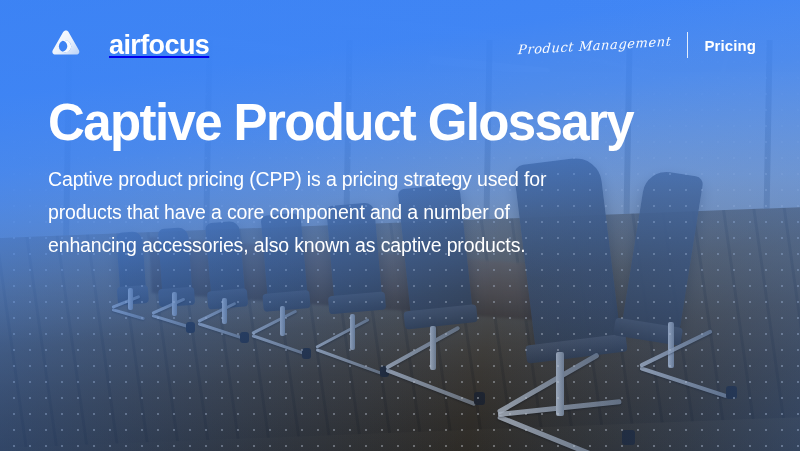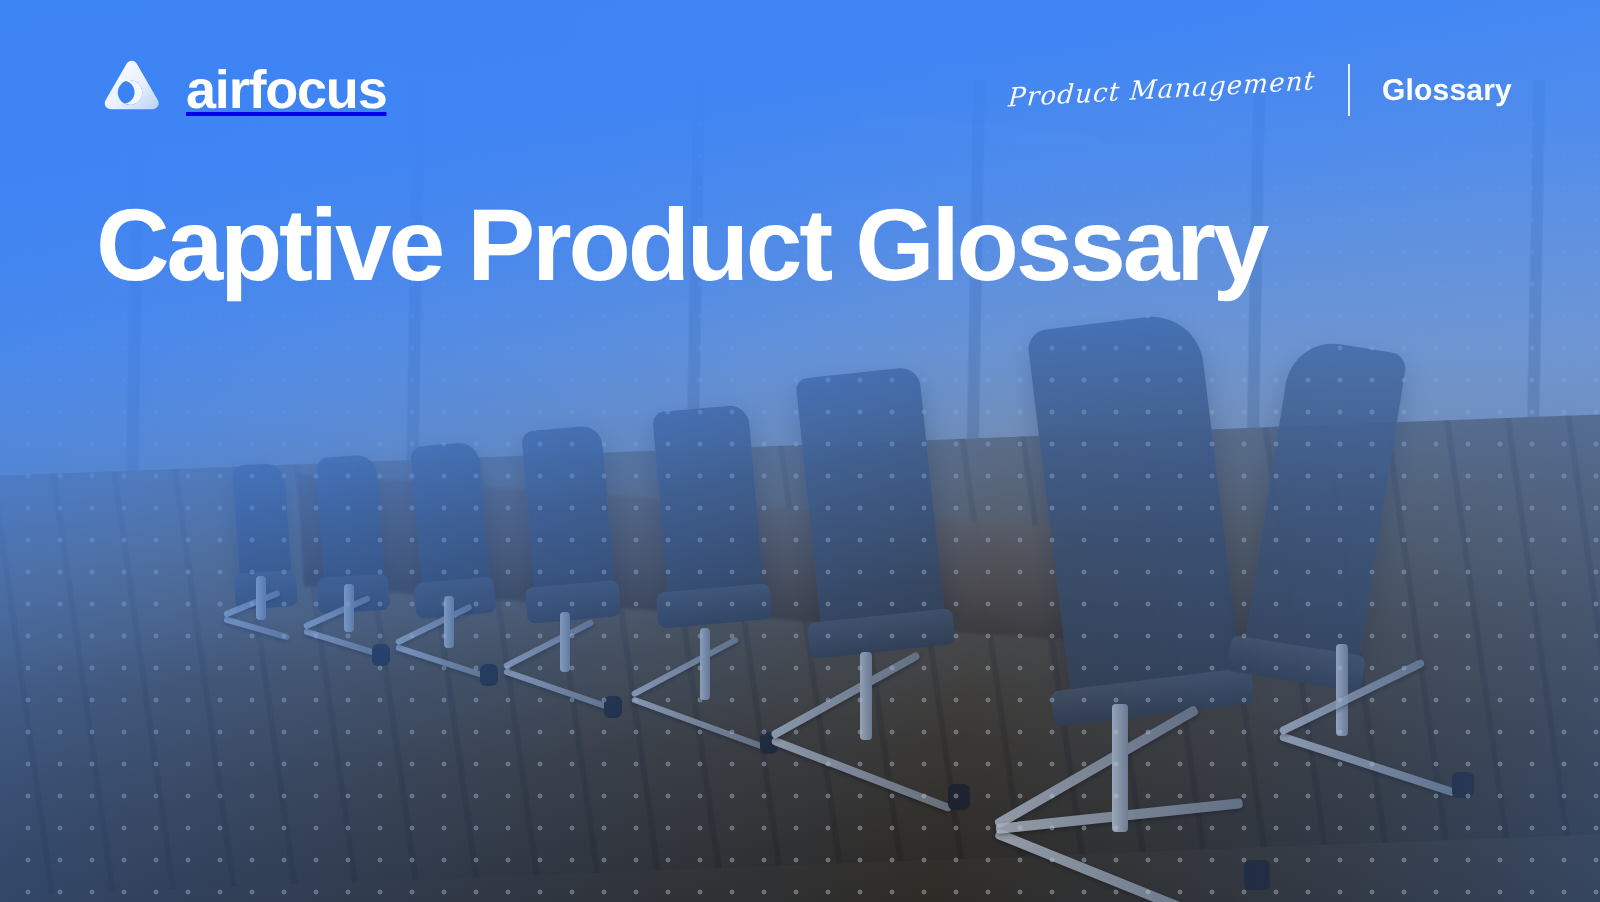--- a/index.html
+++ b/index.html
@@ -257,21 +257,21 @@
     right: 44px;
     height: 38px;
     display: flex;
     align-items: center;
     justify-content: space-between;
   }
 
   .brand {
     display: flex;
     align-items: center;
-    gap: 11px;
+    gap: 27px;
     justify-content: center;
   }
   .brand-mark {
     width: 34px;
     height: 34px;
     display: block;
   }
   .brand-name {
     color: #ffffff;
     font-size: 27px;
@@ -430,21 +430,22 @@
             <circle cx="20" cy="21.5" r="7.2" fill="#3b82f4"></circle>
             <path d="M20 14.3c4 0 7.2 3.2 7.2 7.2 0 4-3.2 7.2-7.2 7.2-1.1 0-2.2-0.25-3.1-0.7 3.3-0.5 5.8-3.3 5.8-6.7 0-3.4-2.5-6.2-5.8-6.7 0.9-0.45 2-0.7 3.1-0.7z" fill="#ffffff" opacity="0.95"></path>
           </svg>
         </span>
         <span class="brand-name">airfocus</span>
       </a>
 
       <div class="topright">
         <span class="script">Product Management</span>
         <span class="divider"></span>
-        <span class="glossary">Glossary</span>
+        <span class="glossary">Pricing</span>
       </div>
     </div>
 
     <h1 class="headline">Captive Product Glossary</h1>
 
+    <p class="lede">Captive product pricing (CPP) is a pricing strategy used for products that have a core component and a number of enhancing accessories, also known as captive products.</p>
 
   </div>
 </div>
 
 </body></html>

